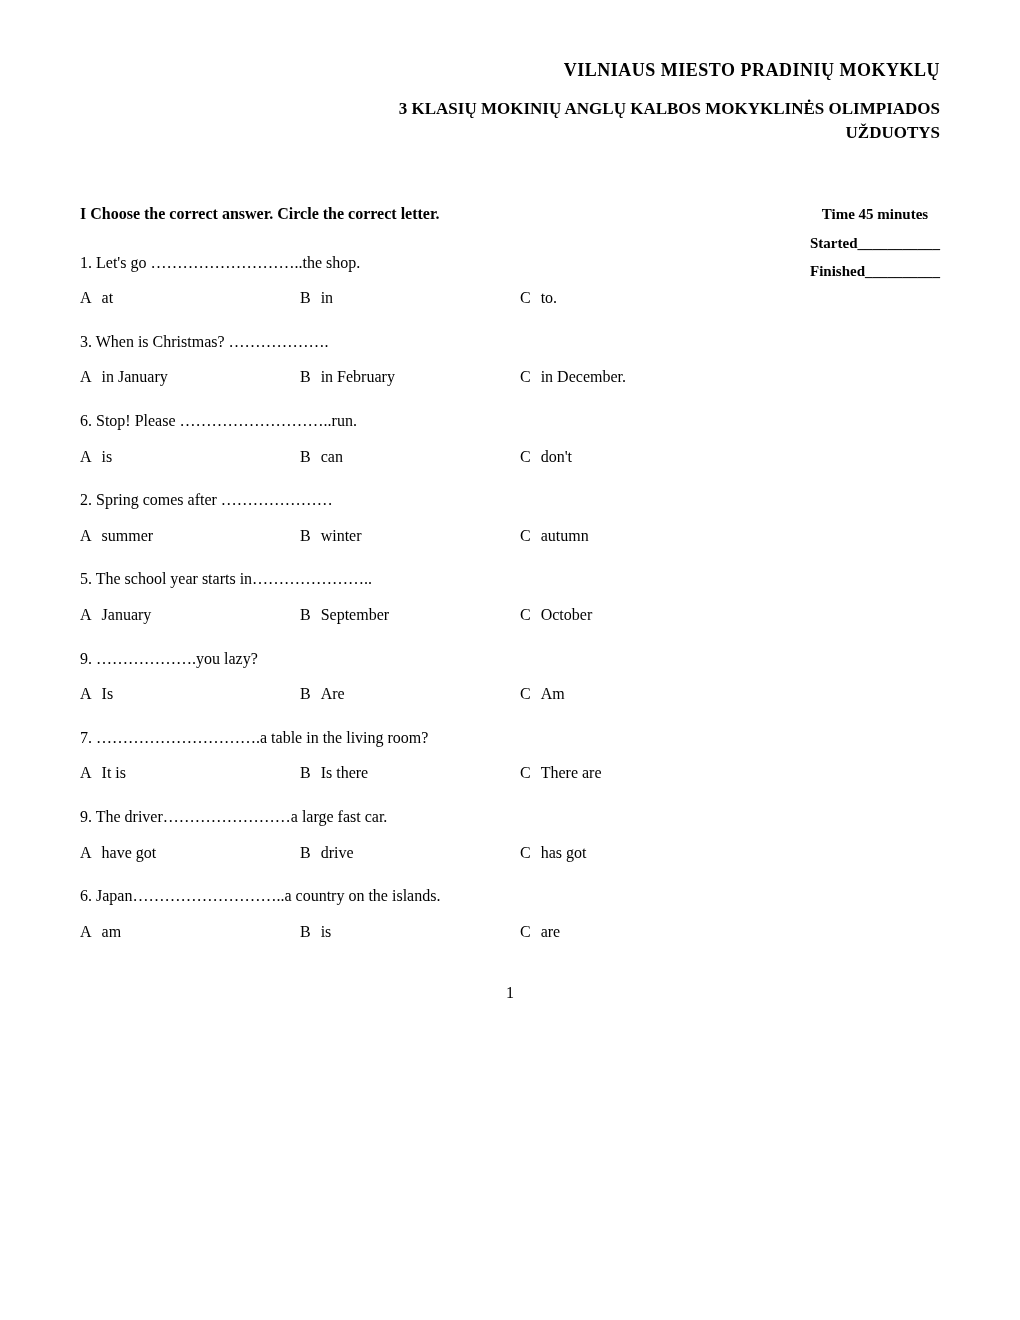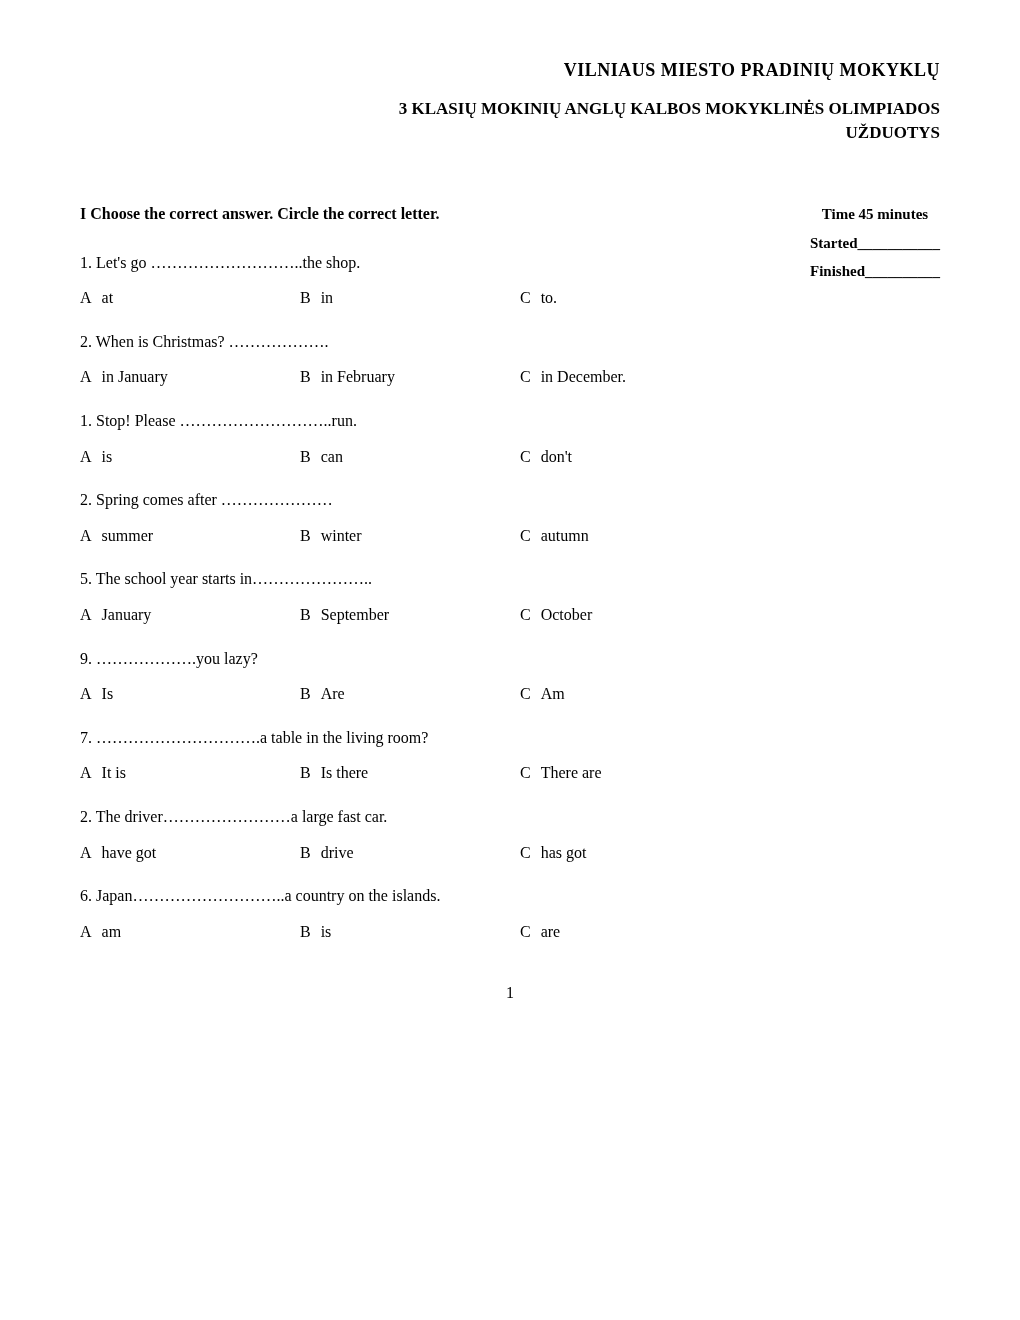--- a/index.html
+++ b/index.html
@@ -137,38 +137,38 @@
             <span class="answer-label">B</span>
             <span>&nbsp;in</span>
           </div>
           <div class="answer-option">
             <span class="answer-label">C</span>
             <span>&nbsp;to.</span>
           </div>
         </div>
       </div>
       <div class="question-block">
-        <div class="question-text">2. When is Christmas? ……………….</div>
+        <div class="question-text">3. When is Christmas? ……………….</div>
         <div class="answers-row">
           <div class="answer-option">
             <span class="answer-label">A</span>
             <span>&nbsp;in January</span>
           </div>
           <div class="answer-option">
             <span class="answer-label">B</span>
             <span>&nbsp;in February</span>
           </div>
           <div class="answer-option">
             <span class="answer-label">C</span>
             <span>&nbsp;in December.</span>
           </div>
         </div>
       </div>
       <div class="question-block">
-        <div class="question-text">1. Stop! Please ………………………..run.</div>
+        <div class="question-text">6. Stop! Please ………………………..run.</div>
         <div class="answers-row">
           <div class="answer-option">
             <span class="answer-label">A</span>
             <span>&nbsp;is</span>
           </div>
           <div class="answer-option">
             <span class="answer-label">B</span>
             <span>&nbsp;can</span>
           </div>
           <div class="answer-option">
@@ -239,21 +239,21 @@
             <span class="answer-label">B</span>
             <span>&nbsp;Is there</span>
           </div>
           <div class="answer-option">
             <span class="answer-label">C</span>
             <span>&nbsp;There are</span>
           </div>
         </div>
       </div>
       <div class="question-block">
-        <div class="question-text">2. The driver……………………a large fast car.</div>
+        <div class="question-text">9. The driver……………………a large fast car.</div>
         <div class="answers-row">
           <div class="answer-option">
             <span class="answer-label">A</span>
             <span>&nbsp;have got</span>
           </div>
           <div class="answer-option">
             <span class="answer-label">B</span>
             <span>&nbsp;drive</span>
           </div>
           <div class="answer-option">

